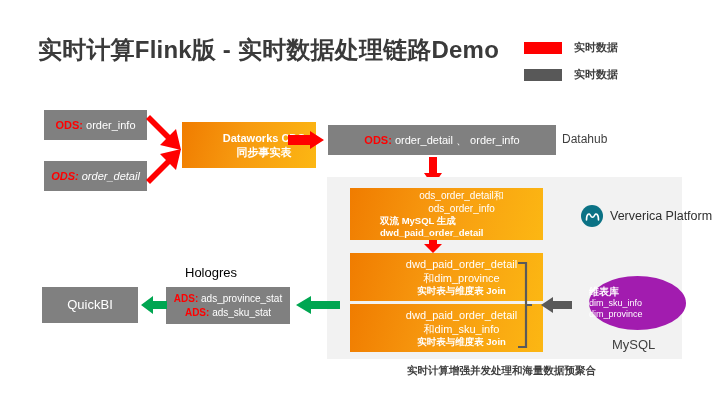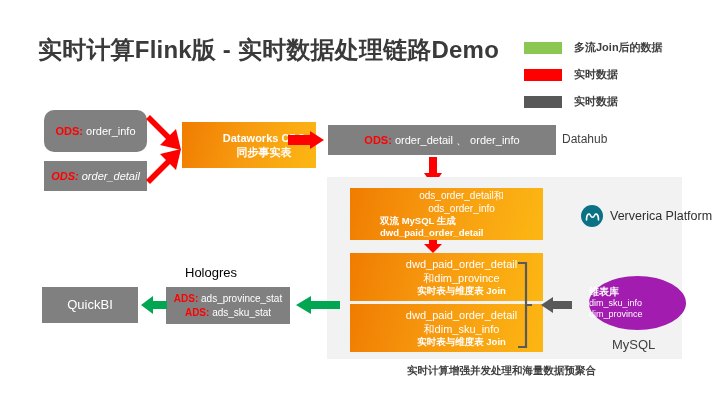--- a/index.html
+++ b/index.html
@@ -69,21 +69,21 @@
     display: flex;
     flex-direction: column;
     align-items: center;
     justify-content: center;
     text-align: left;
     line-height: 1.3;
     padding-left: 30px;
   }
 
   
-  #src-order-info   { left: 44px;  top: 110px; width: 103px; height: 42px; border-radius: 10px; }
+  #src-order-info   { left: 44px;  top: 110px; width: 103px; height: 30px; }
   #src-order-detail { left: 44px;  top: 161px; width: 103px; height: 30px; font-style: italic; }
 
   #dataworks-box {
     left: 182px; top: 122px; width: 104px; height: 46px;
     font-size: 11px; font-weight: 700;
   }
 
   #datahub-box {
     left: 328px; top: 125px; width: 228px; height: 30px;
     font-size: 11px;
@@ -160,24 +160,20 @@
   
   svg.arrow { position: absolute; overflow: visible; }
 </style>
 </head>
 <body>
 
 <div class="abs" id="page-title">实时计算Flink版 - 实时数据处理链路Demo</div>
 
 <div class="abs" id="legend">
   <div class="legend-row">
-    <span class="legend-swatch" style="background:#8cc751"></span>
-    <span class="legend-label">多流Join后的数据</span>
-  </div>
-  <div class="legend-row">
     <span class="legend-swatch" style="background:#ff0000"></span>
     <span class="legend-label">实时数据</span>
   </div>
   <div class="legend-row">
     <span class="legend-swatch" style="background:#585858"></span>
     <span class="legend-label">实时数据</span>
   </div>
 </div>
 
 <div class="abs gray-box" id="src-order-info">

